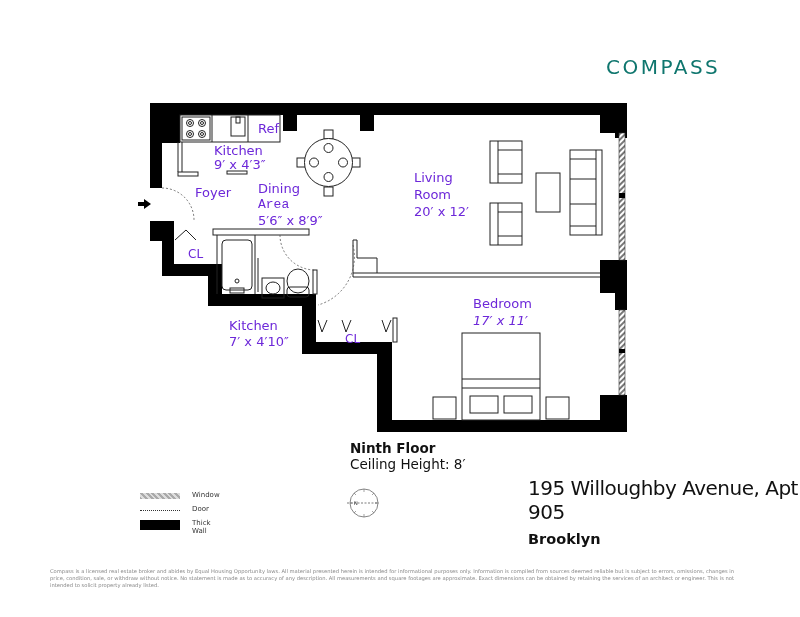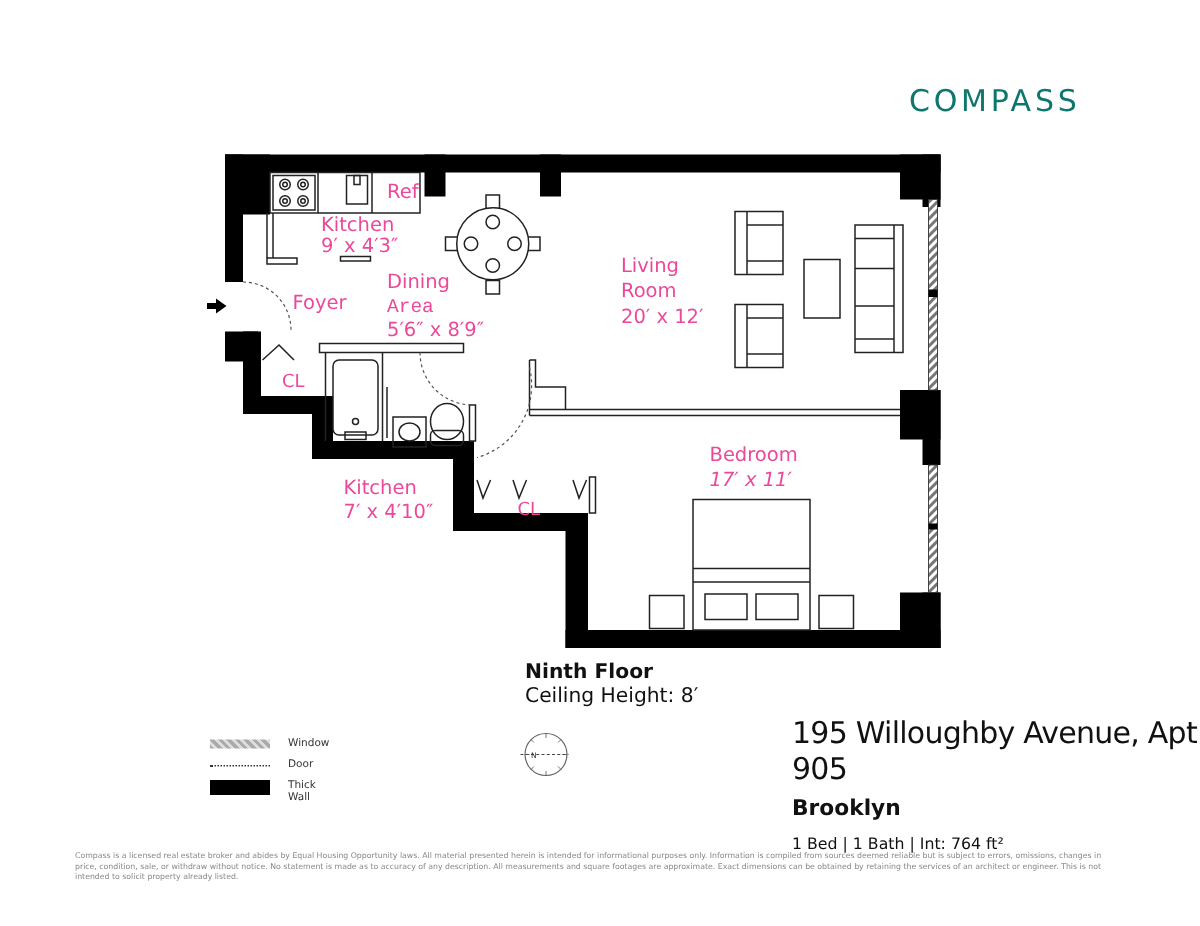--- a/index.html
+++ b/index.html
@@ -1,19 +1,19 @@
 <!DOCTYPE html>
 <html><head>
   <meta charset="utf-8">
   <style>
     html, body { margin: 0; padding: 0; background: #ffffff; }
     body { width: 800px; height: 617px; position: relative; overflow: hidden; font-family: "DejaVu Sans", sans-serif; color: #111; }
     .logo { position: absolute; left: 606px; top: 55px; font-size: 20px; letter-spacing: 2.5px; font-weight: normal; color: #0f766e; }
     .plan { position: absolute; left: 0; top: 0; }
-    .lbl { position: absolute; font-size: 13px; line-height: 15px; color: #ec4899; white-space: nowrap; }
+    .lbl { position: absolute; font-size: 13px; line-height: 15px; color: #6d28d9; white-space: nowrap; }
     .lbl.small { font-size: 12px; }
     .floor-info { position: absolute; left: 350px; top: 440px; font-size: 13.5px; line-height: 16px; }
     .floor-info .b { font-weight: bold; }
     .addr { position: absolute; left: 528px; top: 476px; }
     .addr .l1 { font-size: 20px; font-weight: normal; letter-spacing: -0.5px; }
     .addr .l2 { font-size: 14.5px; font-weight: bold; margin-top: 7px; }
     .addr .l3 { font-size: 10.5px; margin-top: 10px; }
     .legend { position: absolute; left: 140px; top: 490px; font-size: 7px; color: #333; }
     .legend .row { position: relative; height: 12px; margin-bottom: 2px; }
     .legend .sw { position: absolute; left: 0; top: 3px; width: 40px; height: 6px; }
@@ -187,21 +187,21 @@
 </svg>
 
 <div class="lbl" style="left:214px;top:143px;">Kitchen</div>
 <div class="lbl" style="left:214px;top:157px;">9′ x 4′3″</div>
 <div class="lbl" style="left:258px;top:121px;">Ref</div>
 
 <div class="lbl" style="left:258px;top:181px;">Dining</div>
 <div class="lbl" style="left:258px;top:197px;font-family:Liberation Mono, monospace;">Area</div>
 <div class="lbl" style="left:258px;top:213px;">5′6″ x 8′9″</div>
 
-<div class="lbl" style="left:195px;top:195px;">Foyer</div>
+<div class="lbl" style="left:195px;top:185px;">Foyer</div>
 <div class="lbl small" style="left:188px;top:247px;">CL</div>
 
 <div class="lbl" style="left:414px;top:170px;">Living</div>
 <div class="lbl" style="left:414px;top:187px;">Room</div>
 <div class="lbl" style="left:414px;top:204px;">20′ x 12′</div>
 
 <div class="lbl" style="left:229px;top:318px;">Kitchen</div>
 <div class="lbl" style="left:229px;top:334px;">7′ x 4′10″</div>
 
 <div class="lbl" style="left:473px;top:296px;">Bedroom</div>
@@ -226,21 +226,20 @@
     <line x1="28" y1="8" x2="26" y2="10"></line>
       <line x1="8" y1="28" x2="10" y2="26"></line>
   </g>
   <line x1="1" y1="18" x2="33" y2="18" stroke="#444" stroke-width="0.7" stroke-dasharray="2,1.5"></line>
   <text x="8" y="20" font-size="5" font-family="DejaVu Sans, sans-serif" fill="#333">N</text>
 </svg>
 
 <div class="addr">
   <div class="l1">195 Willoughby Avenue, Apt 905</div>
   <div class="l2">Brooklyn</div>
-  <div class="l3">1 Bed | 1 Bath | Int: 764 ft²</div>
 </div>
 
 <div class="legend">
   <div class="row">
     <div class="sw window"></div>
     <div class="txt">Window</div>
   </div>
   <div class="row">
     <div class="sw door"></div>
     <div class="txt">Door</div>

